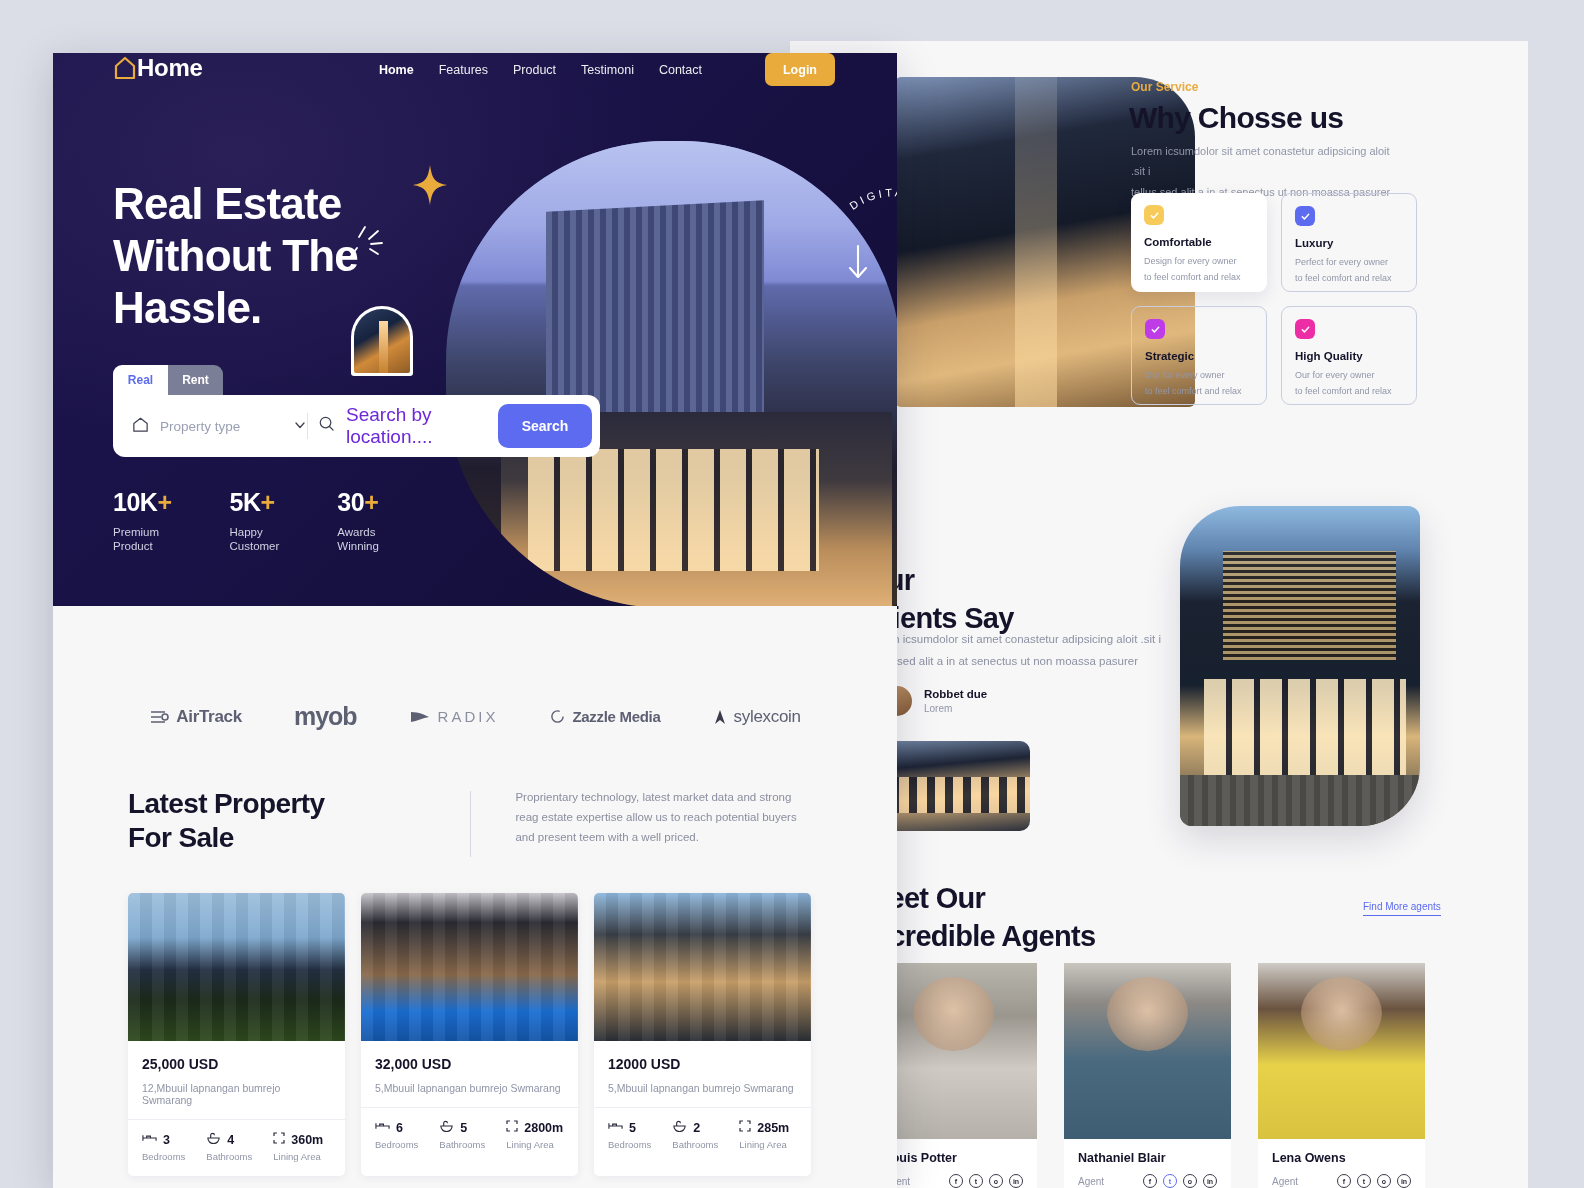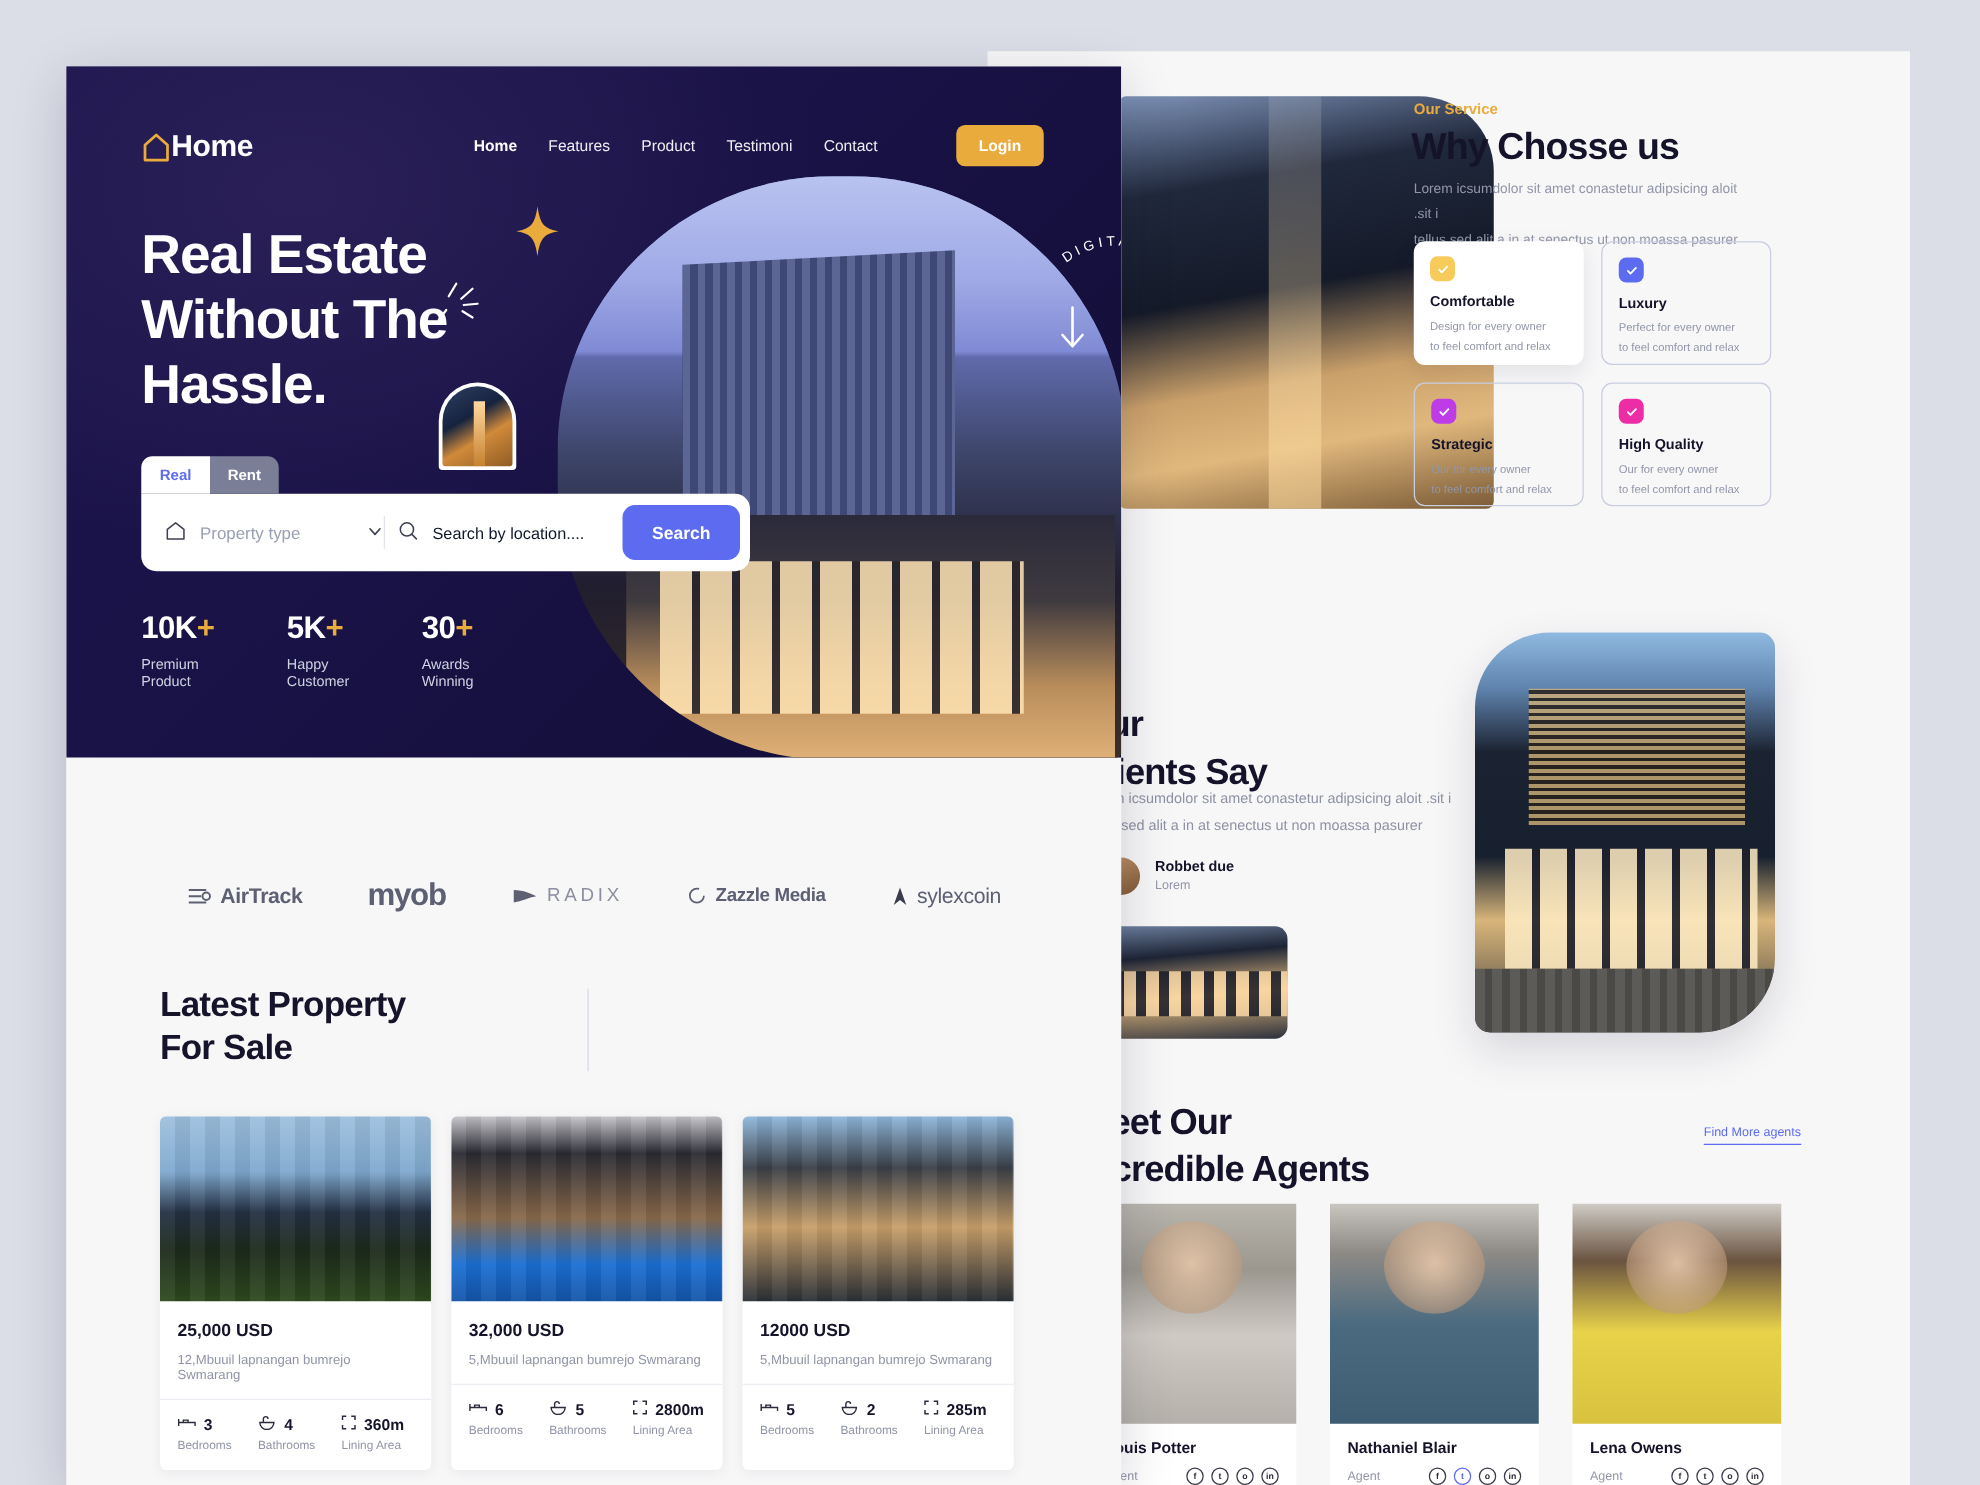--- a/index.html
+++ b/index.html
@@ -26,21 +26,21 @@
   
   .hero {
     position:relative; width:844px; height:553px;
     background:
       radial-gradient(ellipse 600px 420px at 22% 18%, #2a2057 0%, rgba(42,32,87,0) 70%),
       linear-gradient(135deg,#1d1550 0%,#191246 45%,#120d34 100%);
     overflow:hidden;
   }
 
   
-  .nav { position:absolute; top:0; left:0; right:0; height:80px; display:flex; align-items:flex-end; }
+  .nav { position:absolute; top:0; left:0; right:0; height:80px; display:flex; align-items:flex-start; }
   .logo { display:flex; align-items:center; margin-left:58px; gap:0px; }
   .logo-mark { width:30px; height:30px; position:relative; }
   .logo-text { color:#fff; font-size:24px; font-weight:bold; letter-spacing:-.3px; margin-left:-4px;}
   .nav-links { margin-left:auto; display:flex; align-items:center; gap:25px; }
   .nav-links a { color:#fff; font-size:12.5px; text-decoration:none; opacity:.92; }
   .nav-links a.active { opacity:1; font-weight:600; }
   .login-btn {
     margin-left:38px; margin-right:62px;
     background:#E9AB3C; color:#fff; border:none;
     width:70px; height:33px; border-radius:7px;
@@ -113,21 +113,21 @@
   .tab.sale { background:#fff; color:#5C6BF0; font-weight:bold; border-radius:9px 0 0 0; }
   .tab.rent { background:#7b7e97; color:#fff; font-weight:bold; border-radius:0 9px 0 0; }
   .search-bar {
     width:487px; height:62px; background:#fff; border-radius:0 12px 12px 12px;
     display:flex; align-items:center; padding:0 8px 0 18px;
   }
   .ptype { display:flex; align-items:center; gap:10px; flex:0 0 auto; width:176px;text-align:right; }
   .ptype span { color:#9aa0b4; font-size:13.5px; }
   .vdivider { width:1px; height:26px; background:#e2e4ec; margin:0 10px 0 0; }
   .loc { display:flex; align-items:center; gap:11px; flex:1; }
-  .loc span { color:#0f172a; font-size:13px; }
+  .loc span { color:#6d28d9; font-size:19px; }
   .search-btn {
     width:94px; height:44px; border:none; border-radius:10px;
     background:#5C6BF0; color:#fff; font-size:14px; font-weight:bold; cursor:pointer;
   }
 
   
   .stats { position:absolute; left:60px; top:435px; display:flex; gap:58px; z-index:6; }
   .stat-num { color:#fff; font-size:25px; font-weight:bold; letter-spacing:-.5px; }
   .stat-num b { color:#E9AB3C; }
   .stat-lbl { color:#cfd2e2; font-size:11.5px; line-height:1.25; margin-top:8px; white-space:pre-line;}
@@ -525,20 +525,21 @@
           </svg>
         <span>sylexcoin</span>
       </div>
     </div>
   </div>
 
   <div class="latest">
     <h2>Latest Property
 For Sale</h2>
     <div class="latest-divider"></div>
+    <p>Proprientary technology, latest market data and strong reag estate expertise allow us to reach potential buyers and present teem with a well priced.</p>
   </div>
 
   <div class="cards">
     <div class="pcard">
       <div class="pimg a"></div>
       <div class="pbody">
         <div class="pprice">25,000 USD</div>
         <div class="paddr">12,Mbuuil lapnangan bumrejo Swmarang</div>
       </div>
       <div class="pmeta">

